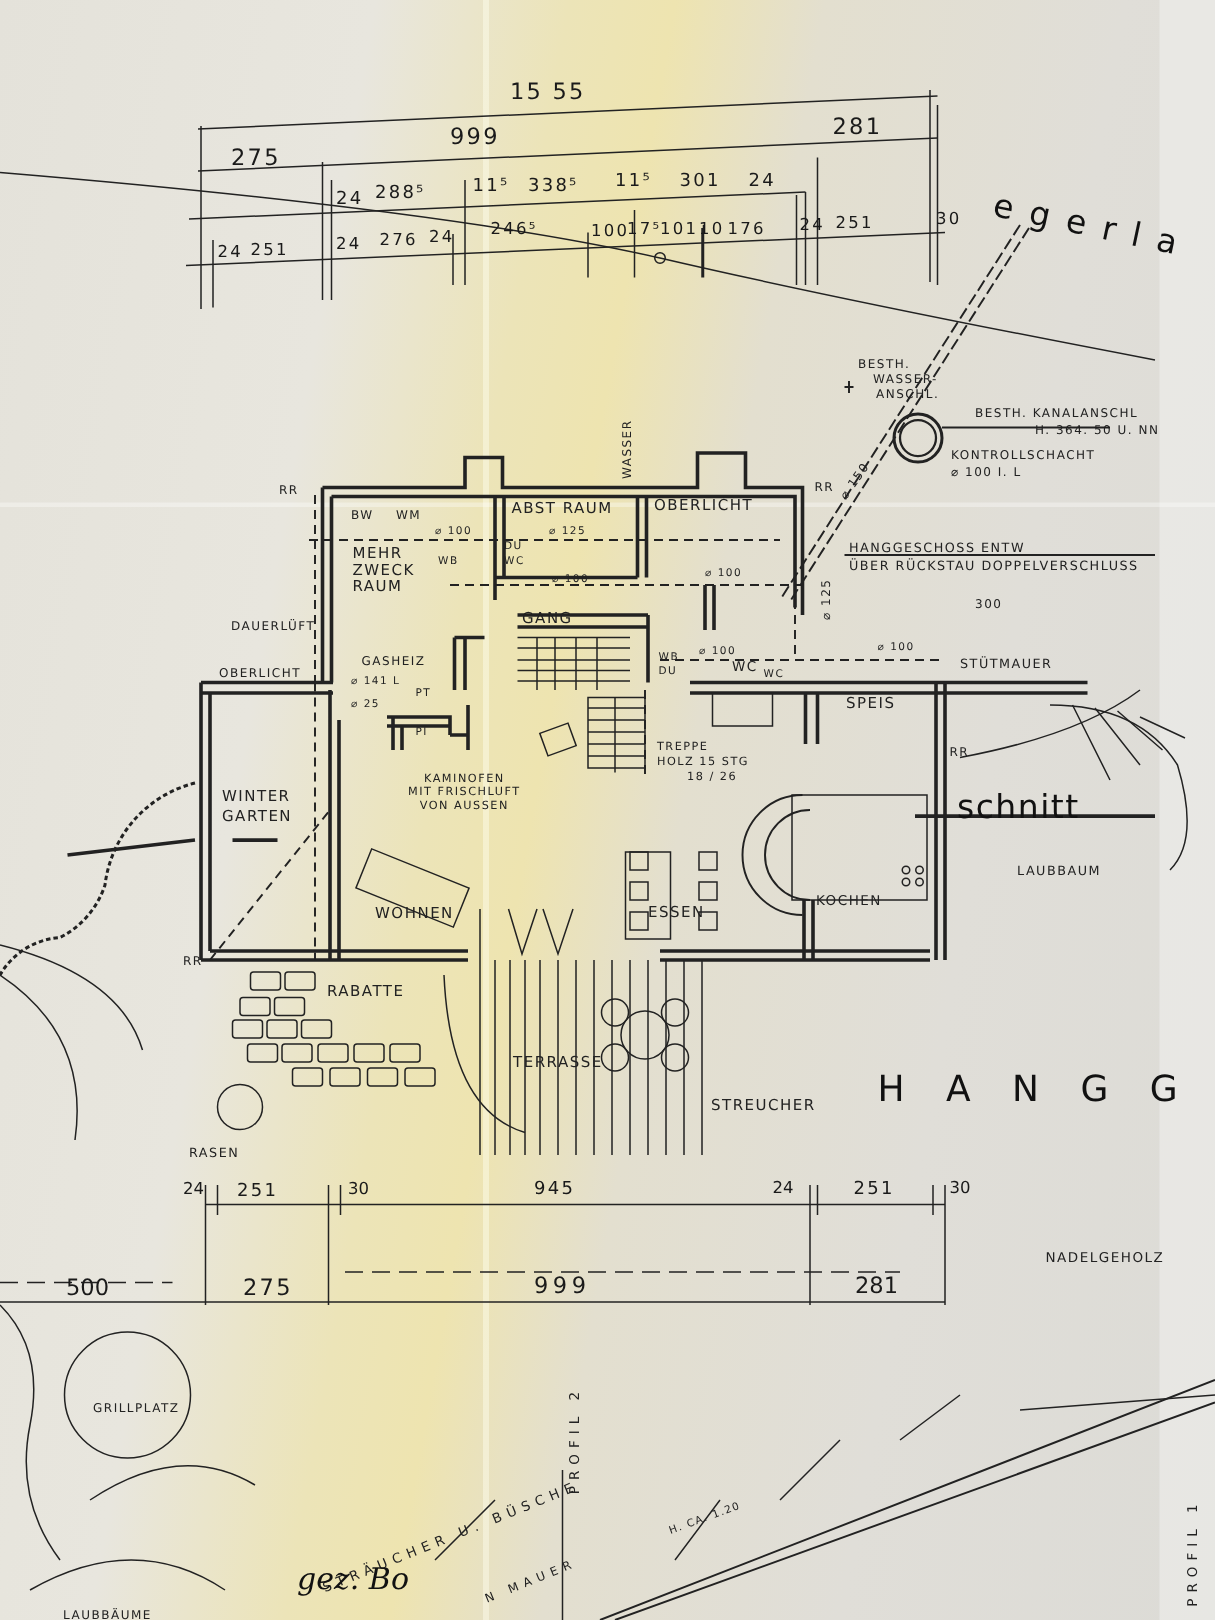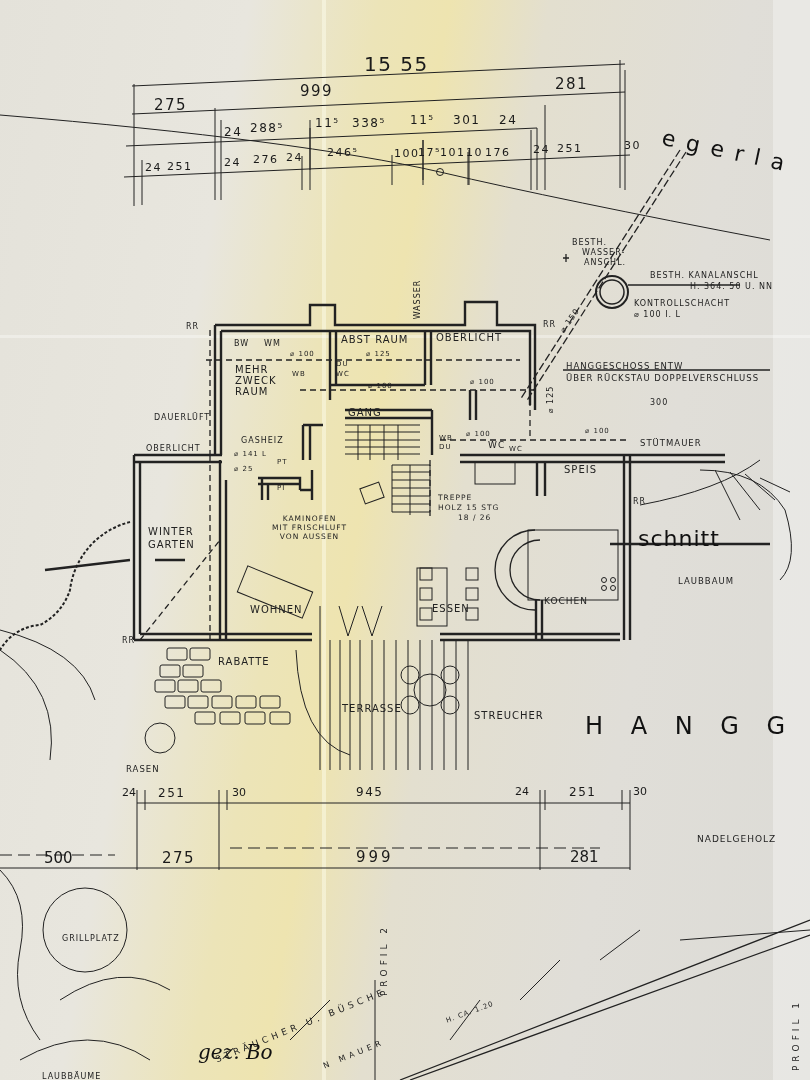--- a/index.html
+++ b/index.html
@@ -149,21 +149,21 @@
     <path d="M60 1000 Q120 960 170 990"></path>
     <path d="M20 1060 Q90 1020 150 1060"></path>
     <path d="M400 1080 L810 920 M410 1080 L810 935" stroke-width="1.3"></path>
     <path d="M375 980 V1080"></path>
     <path d="M680 940 L810 930"></path>
     <path d="M0 870 Q30 900 20 950 Q10 1000 40 1040"></path>
     <path d="M290 1040 L330 1000 M450 1040 L480 1000 M520 1000 L560 960 M600 960 L640 930"></path>
   </g>
 </svg>
 
-<div class="dim" style="left:340px;top:52px;font-size:20px;margin-left:24px;">15 55</div>
+<div class="dim" style="left:340px;top:52px;font-size:15px;">15 55</div>
 <div class="dim" style="left:154px;top:96px;font-size:15px;">275</div>
 <div class="dim" style="left:300px;top:82px;font-size:15px;">999</div>
 <div class="dim" style="left:555px;top:75px;font-size:15px;">281</div>
 
 <div class="dim" style="left:224px;top:125px;">24</div>
 <div class="dim" style="left:250px;top:121px;">288⁵</div>
 <div class="dim" style="left:315px;top:116px;">11⁵</div>
 <div class="dim" style="left:352px;top:116px;">338⁵</div>
 <div class="dim" style="left:410px;top:113px;">11⁵</div>
 <div class="dim" style="left:453px;top:113px;">301</div>
@@ -254,21 +254,21 @@
 </div>
 <div class="big" style="left:638px;top:526px;font-size:22px;letter-spacing:1px;">schnitt</div>
 <div class="lbl" style="left:678px;top:576px;font-size:8.5px;">LAUBBAUM</div>
 <div class="lbl" style="left:250px;top:604px;">WOHNEN</div>
 <div class="lbl" style="left:432px;top:603px;">ESSEN</div>
 <div class="lbl" style="left:544px;top:596px;font-size:9px;">KOCHEN</div>
 <div class="lbl" style="left:122px;top:636px;font-size:8px;">RR</div>
 
 <div class="lbl" style="left:218px;top:656px;">RABATTE</div>
 <div class="lbl" style="left:342px;top:703px;">TERRASSE</div>
-<div class="lbl" style="left:474px;top:710px;">STREUCHER</div>
+<div class="lbl" style="left:474px;top:732px;">STREUCHER</div>
 <div class="big" style="left:585px;top:712px;font-size:24px;letter-spacing:10px;">H A N G G E</div>
 <div class="lbl" style="left:126px;top:764px;font-size:8.5px;">RASEN</div>
 
 <div class="dim" style="left:122px;top:786px;font-size:11px;letter-spacing:0;">24</div>
 <div class="dim" style="left:158px;top:786px;">251</div>
 <div class="dim" style="left:232px;top:786px;font-size:11px;letter-spacing:0;">30</div>
 <div class="dim" style="left:356px;top:785px;">945</div>
 <div class="dim" style="left:515px;top:785px;font-size:11px;letter-spacing:0;">24</div>
 <div class="dim" style="left:569px;top:785px;">251</div>
 <div class="dim" style="left:633px;top:785px;font-size:11px;letter-spacing:0;">30</div>

